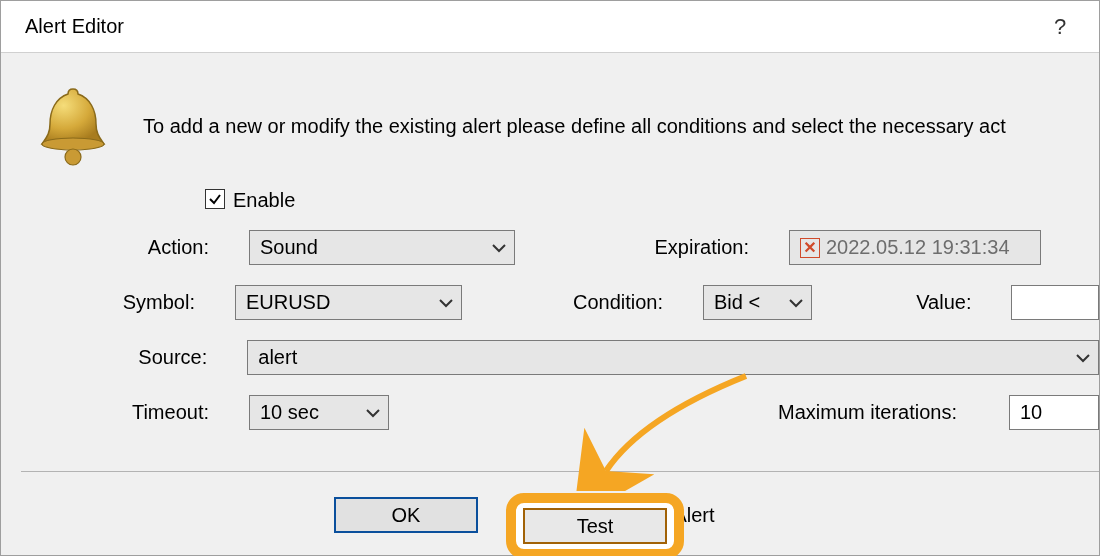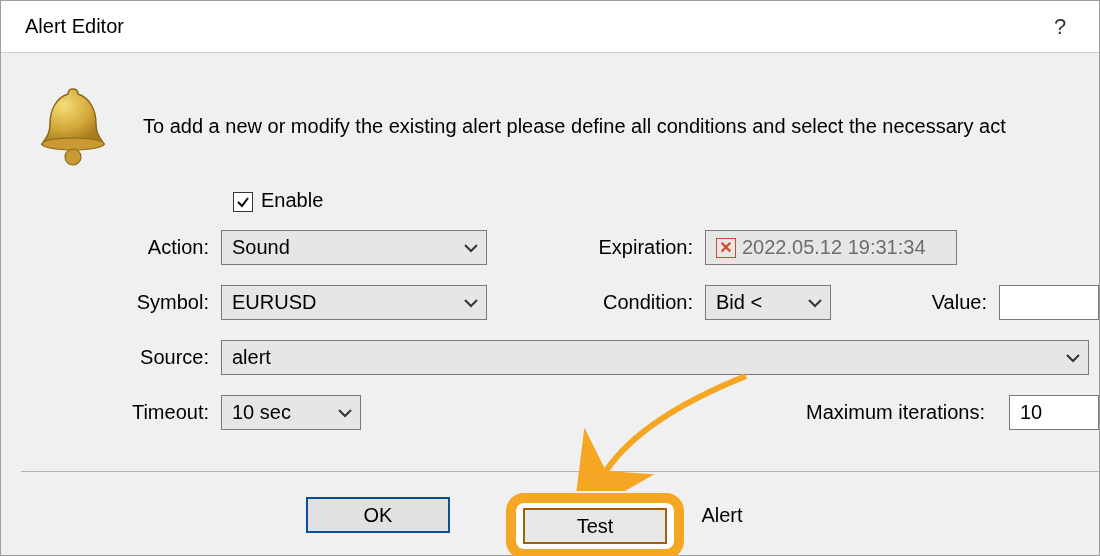--- a/index.html
+++ b/index.html
@@ -45,20 +45,21 @@
     white-space: nowrap; overflow: hidden;
   }
   .form {
     position: absolute;
     left: 120px; right: 0; top: 188px;
   }
   .row {
     display: flex;
     align-items: center;
     margin-bottom: 20px;
+    gap: 28px;
   }
   .lbl {
     width: 100px;
     text-align: right;
     padding-right: 12px;
     color: #000;
     font-size: 20px;
   }
   .lbl2 {
     text-align: right;
@@ -79,43 +80,42 @@
     text-align: right;
   }
   .select .arrow {
     position: absolute;
     right: 8px; top: 50%;
     transform: translateY(-50%);
   }
   .textbox { background: #fff; }
   .textbox.disabled { background: #e6e6e6; color: #6d6d6d; }
   .enable-wrap {
-    display: flex; align-items: flex-end;
-    font-size: 20px;
-    margin-left: 112px;
+    display: flex; align-items: flex-start;
+    font-size: 20px;
+    margin-left: 84px;
     margin-bottom: 18px;
   }
   .checkbox {
     width: 20px; height: 20px;
     border: 1px solid #333;
     background: #fff;
     margin-right: 8px;
     display: inline-flex;
     align-items: center; justify-content: center;
     font-size: 16px;
     color: #000;
   }
   .buttons {
     position: absolute;
     left: 0; right: 0; bottom: 10px;
     height: 60px;
     display: flex;
     justify-content: center;
     align-items: center;
-    gap: 28px;
   }
   .btn {
     width: 144px; height: 36px;
     border: 2px solid #a16207;
     background: #e8e8e8;
     display: flex; align-items: center; justify-content: center;
     font-size: 20px;
     cursor: pointer;
   }
   .btn.default {

